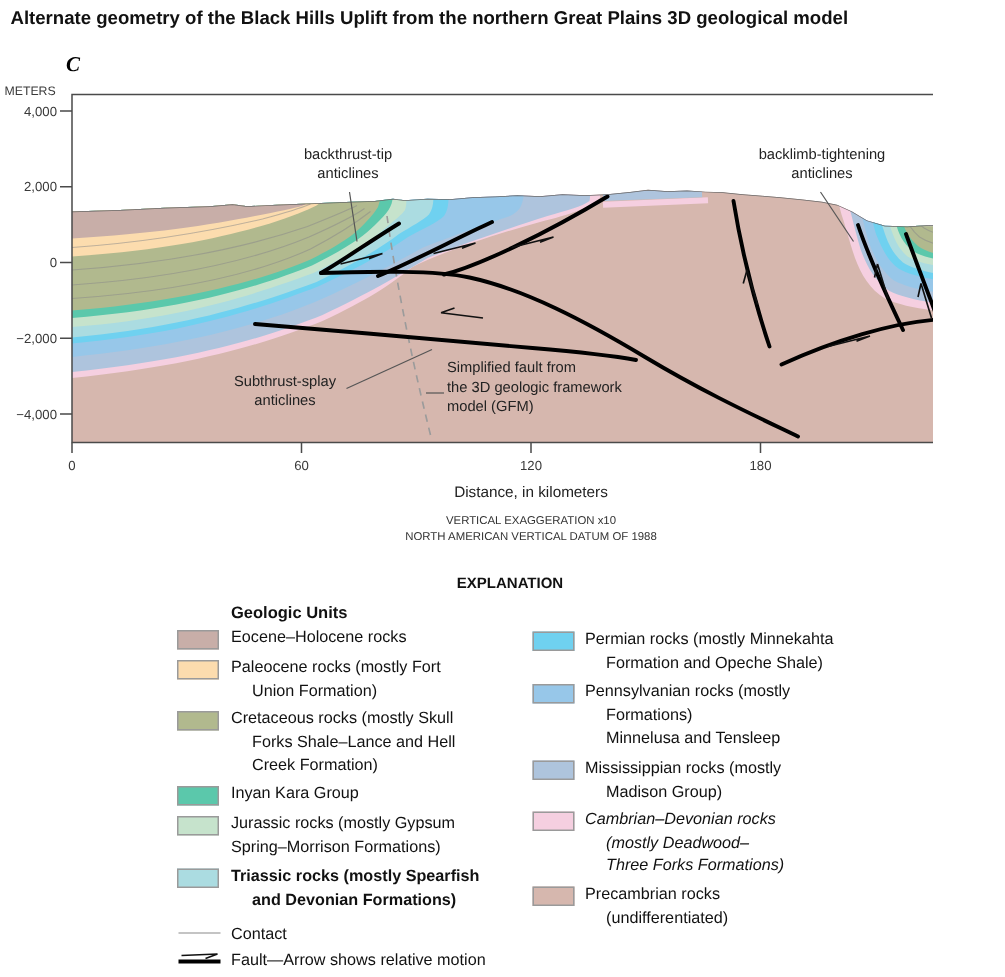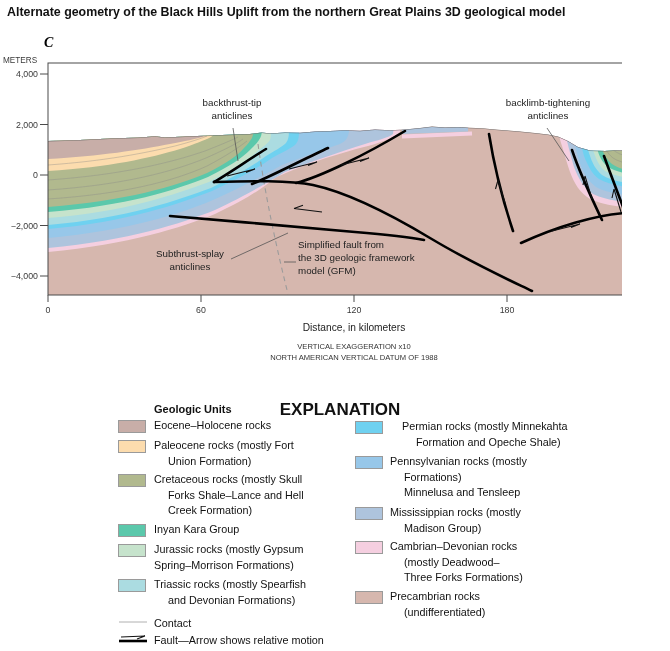--- a/index.html
+++ b/index.html
@@ -2,22 +2,22 @@
 <html><head>
 <meta charset="utf-8">
 <style>
   html,body{margin:0;padding:0;background:#fff;}
   .page{position:relative;width:622px;height:651px;background:#fff;overflow:hidden;
         font-family:"Liberation Sans", sans-serif;color:#1a1a1a;}
   .title{position:absolute;left:7px;top:5px;width:656px;font-size:12.4px;font-weight:bold;color:#111;}
   svg text{font-family:"Liberation Sans", sans-serif;}
   .endlbl{font-family:"Liberation Serif", serif;font-style:italic;font-weight:bold;}
   
-  .legend-heading{position:absolute;left:240px;top:400px;width:200px;text-align:center;
-                  font-size:17px;font-weight:bold;color:#111;}
+  .legend-heading{position:absolute;left:240px;top:384px;width:200px;text-align:center;
+                  font-size:10px;font-weight:bold;color:#111;}
   .legend-sub{position:absolute;left:154px;top:403px;font-size:11px;font-weight:bold;color:#111;}
   .lg-swatch{position:absolute;width:28px;height:13px;border:1px solid #9a9a9a;box-sizing:border-box;}
   .lg-label{position:absolute;font-size:10.8px;line-height:15.5px;color:#111;white-space:nowrap;}
   .lg-line2{margin-left:14px;}
   .lg-sym{position:absolute;left:118px;width:30px;height:12px;}
   .lg-bold{font-weight:normal;}
 </style>
 </head>
 <body>
 <div class="page">
@@ -171,42 +171,42 @@
       <div class="lg-swatch" style="left: 118px; top: 524px; background: rgb(91, 200, 171);"></div>
       <div class="lg-label" style="left: 154px; top: 522px;">
         <div>Inyan Kara Group</div>
       </div>
       <div class="lg-swatch" style="left: 118px; top: 544px; background: rgb(198, 227, 204);"></div>
       <div class="lg-label" style="left: 154px; top: 542px;">
         <div>Jurassic rocks (mostly Gypsum</div>
         <div>Spring–Morrison Formations)</div>
       </div>
       <div class="lg-swatch" style="left: 118px; top: 579px; background: rgb(171, 220, 225);"></div>
-      <div class="lg-label" style="left: 154px; top: 577px;">
+      <div class="lg-label" style="left: 154px; top: 577px; font-weight: bold;">
         <div>Triassic rocks (mostly Spearfish</div>
         <div class="lg-line2">and Devonian Formations)</div>
       </div>
       <div class="lg-swatch" style="left: 355px; top: 421px; background: rgb(111, 209, 240);"></div>
-      <div class="lg-label" style="left: 402px; top: 419px;">
+      <div class="lg-label" style="left: 390px; top: 419px;">
         <div>Permian rocks (mostly Minnekahta</div>
         <div class="lg-line2">Formation and Opeche Shale)</div>
       </div>
       <div class="lg-swatch" style="left: 355px; top: 456px; background: rgb(151, 199, 233);"></div>
       <div class="lg-label" style="left: 390px; top: 454px;">
         <div>Pennsylvanian rocks (mostly</div>
         <div class="lg-line2">Formations)</div>
         <div class="lg-line2">Minnelusa and Tensleep</div>
       </div>
       <div class="lg-swatch" style="left: 355px; top: 507px; background: rgb(174, 196, 221);"></div>
       <div class="lg-label" style="left: 390px; top: 505px;">
         <div>Mississippian rocks (mostly</div>
         <div class="lg-line2">Madison Group)</div>
       </div>
       <div class="lg-swatch" style="left: 355px; top: 541px; background: rgb(245, 207, 224);"></div>
-      <div class="lg-label" style="left: 390px; top: 539px;">
+      <div class="lg-label" style="left: 390px; top: 539px; font-style: italic;">
         <div>Cambrian–Devonian rocks</div>
         <div class="lg-line2">(mostly Deadwood–</div>
         <div class="lg-line2">Three Forks Formations)</div>
       </div>
       <div class="lg-swatch" style="left: 355px; top: 591px; background: rgb(214, 183, 174);"></div>
       <div class="lg-label" style="left: 390px; top: 589px;">
         <div>Precambrian rocks</div>
         <div class="lg-line2">(undifferentiated)</div>
       </div>
     </div>

